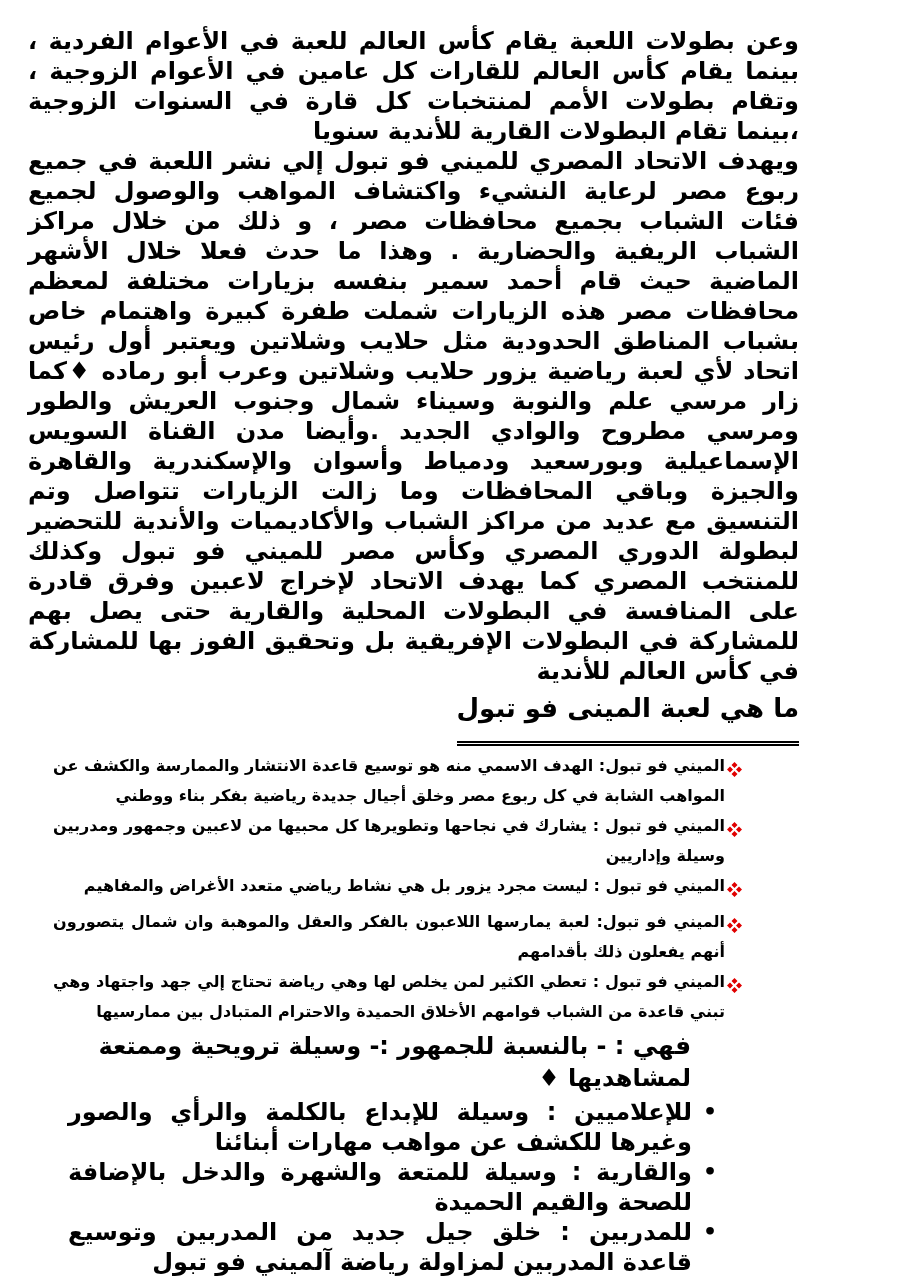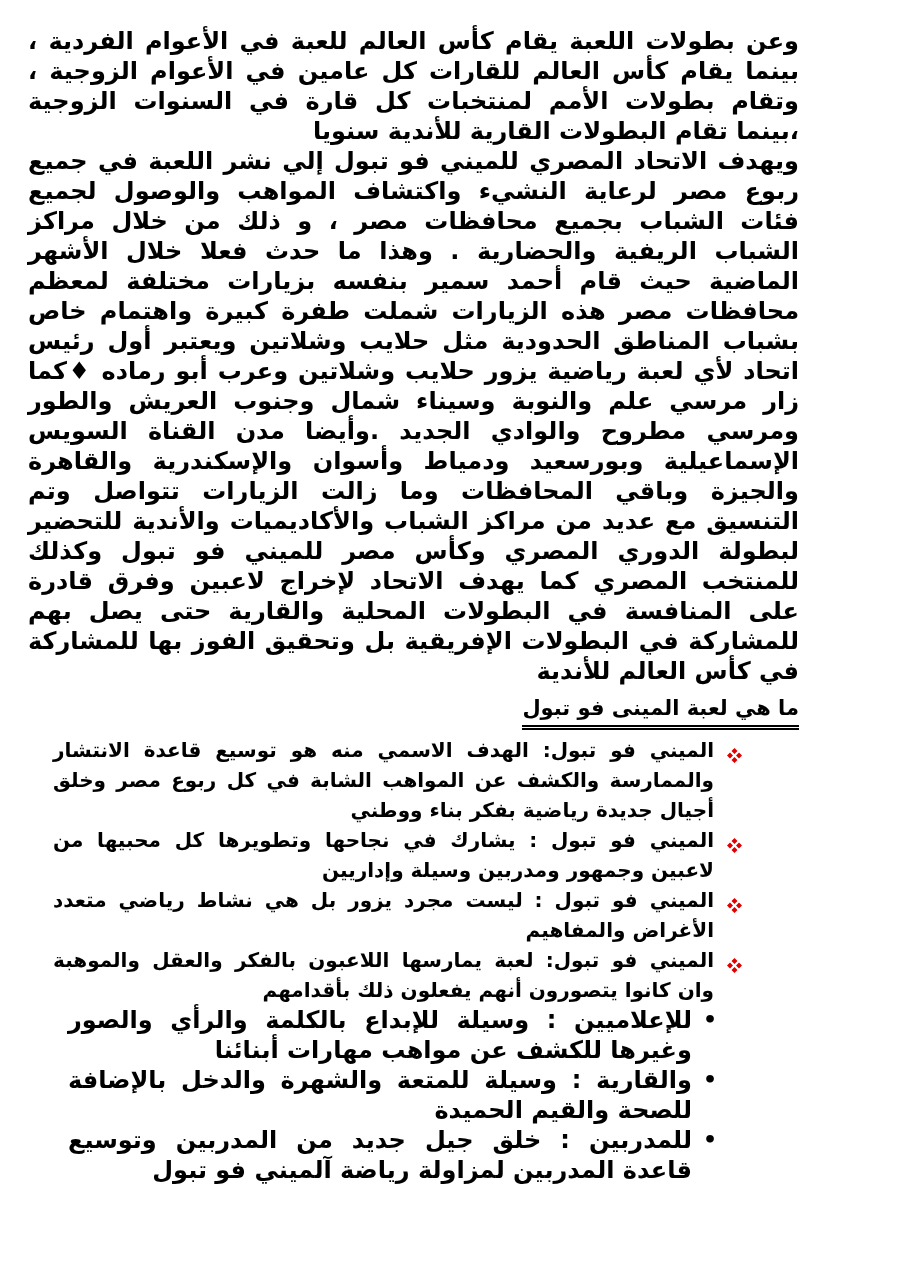--- a/index.html
+++ b/index.html
@@ -16,30 +16,30 @@
   }
   .body-text {
     margin: 0;
     font-size: 24px;
     line-height: 30px;
     text-align: justify;
   }
   .heading-row { margin: 6px 0 5px 0; }
   .heading-text {
     display: inline-block;
-    font-size: 21px;
+    font-size: 26px;
     line-height: 32px;
     border-bottom: 5px double #000;
-    padding-bottom: 1px;
+    padding-bottom: 17px;
   }
   ul.d-list, ul.o-list { list-style: none; margin: 0; padding: 0; }
   ul.d-list { margin-right: 57px; padding-left: 25px; }
   li.d-item {
-    display: flex; gap: 13px;
-    font-size: 20px; line-height: 30px;
+    display: flex; gap: 2px;
+    font-size: 16px; line-height: 30px;
   }
   .d-marker { flex: 0 0 auto; margin-top: 6px; color: var(--accent-red, #e00000); }
   .item-text { text-align: justify; flex: 1 1 auto; }
   .audience {
     margin: 3px 108px 3px 0;
     font-size: 24px; line-height: 32px;
   }
   .audience .prefix { font-size: 25px; }
   ul.o-list { margin-right: 82px; padding-left: 40px; }
   li.o-item {
@@ -76,24 +76,34 @@
     <li class="d-item">
       <span class="d-marker"><svg width="15" height="15" viewBox="0 0 20 20" aria-hidden="true">
             <path fill="currentColor" d="M10 0 L14 4 L10 8 L6 4 Z M0 10 L4 6 L8 10 L4 14 Z M12 10 L16 6 L20 10 L16 14 Z M10 12 L14 16 L10 20 L6 16 Z"></path>
           </svg></span>
       <span class="item-text">الميني فو تبول : ليست مجرد يزور بل هي نشاط رياضي متعدد الأغراض والمفاهيم</span>
     </li>
     <li class="d-item">
       <span class="d-marker"><svg width="15" height="15" viewBox="0 0 20 20" aria-hidden="true">
             <path fill="currentColor" d="M10 0 L14 4 L10 8 L6 4 Z M0 10 L4 6 L8 10 L4 14 Z M12 10 L16 6 L20 10 L16 14 Z M10 12 L14 16 L10 20 L6 16 Z"></path>
           </svg></span>
-      <span class="item-text">الميني فو تبول: لعبة يمارسها اللاعبون بالفكر والعقل والموهبة وان كانوا يتصورون أنهم يفعلون ذلك بأقدامهم</span>
+      <span class="item-text">الميني فو تبول: لعبة يمارسها اللاعبون بالفكر والعقل والموهبة وان شمال يتصورون أنهم يفعلون ذلك بأقدامهم</span>
+    </li>
+    <li class="d-item">
+      <span class="d-marker"><svg width="15" height="15" viewBox="0 0 20 20" aria-hidden="true">
+            <path fill="currentColor" d="M10 0 L14 4 L10 8 L6 4 Z M0 10 L4 6 L8 10 L4 14 Z M12 10 L16 6 L20 10 L16 14 Z M10 12 L14 16 L10 20 L6 16 Z"></path>
+          </svg></span>
+      <span class="item-text">الميني فو تبول : تعطي الكثير لمن يخلص لها وهي رياضة تحتاج إلي جهد واجتهاد  وهي تبني قاعدة من الشباب قوامهم الأخلاق الحميدة والاحترام المتبادل بين ممارسيها</span>
     </li>
   </ul>
 
+  <p class="audience">
+    <span class="prefix">فهي</span>
+    <span>: - بالنسبة للجمهور :- وسيلة ترويحية  وممتعة لمشاهديها ♦</span>
+  </p>
 
   <ul class="o-list">
     <li class="o-item">
       <span class="o-marker">•</span>
       <span class="item-text">للإعلاميين : وسيلة للإبداع بالكلمة والرأي والصور وغيرها للكشف عن مواهب مهارات أبنائنا</span>
     </li>
     <li class="o-item">
       <span class="o-marker">•</span>
       <span class="item-text">والقارية : وسيلة للمتعة والشهرة والدخل بالإضافة للصحة والقيم الحميدة</span>
     </li>

